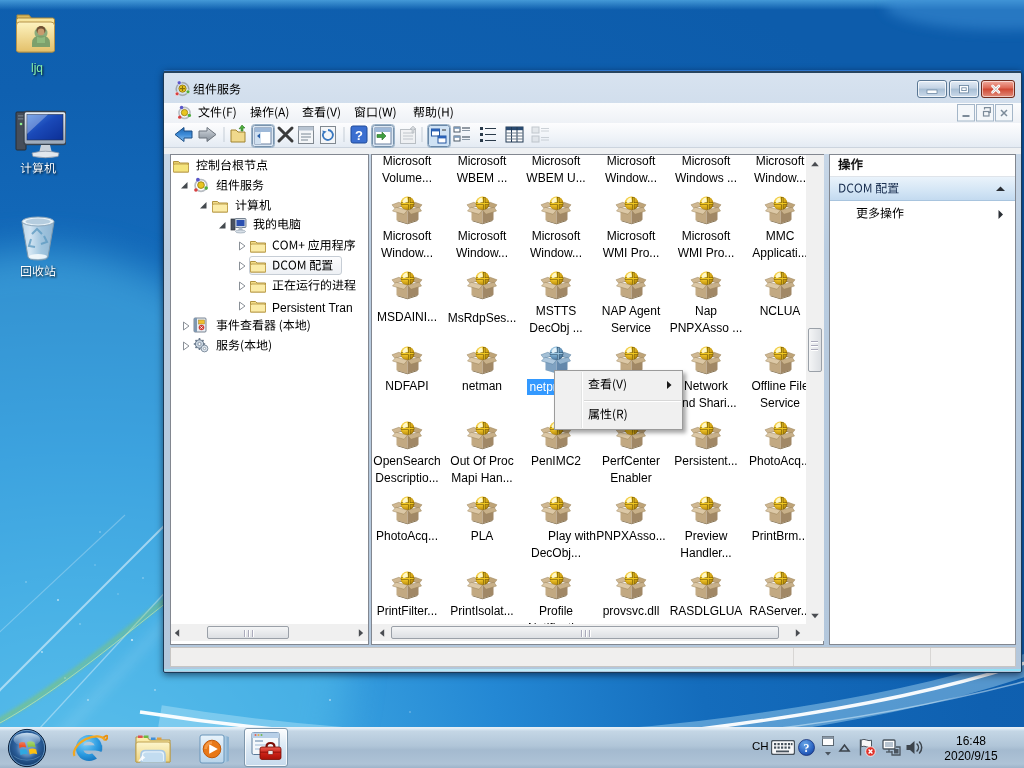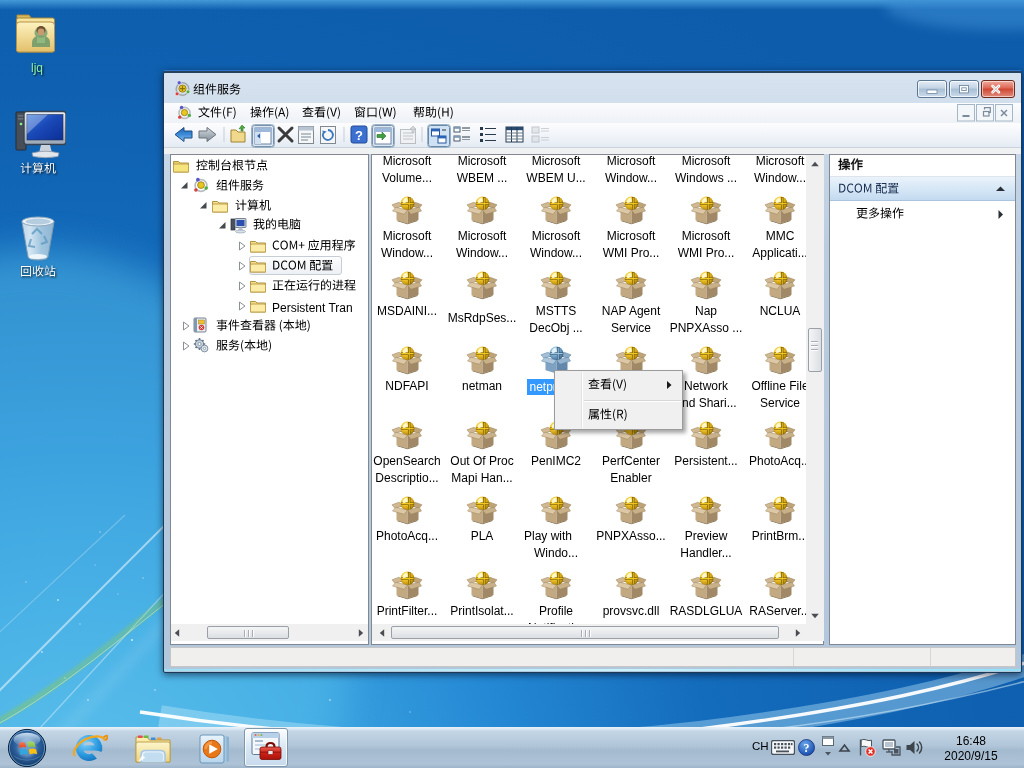--- a/index.html
+++ b/index.html
@@ -528,21 +528,21 @@
     <div class="lab" style="left:297px;top:74px;width:74px">Microsoft</div>
     <div class="lab" style="left:297px;top:91px;width:74px">WMI Pro...</div>
     <svg class="abs" style="left:392px;top:40px" width="32" height="30">
       <use href="#dbox"></use>
     </svg>
     <div class="lab" style="left:371px;top:74px;width:74px">MMC</div>
     <div class="lab" style="left:371px;top:91px;width:74px">Applicati...</div>
     <svg class="abs" style="left:19px;top:115px" width="32" height="30">
       <use href="#dbox"></use>
     </svg>
-    <div class="lab" style="left:-2px;top:149px;width:74px">MSDAINI...</div>
+    <div class="lab" style="left:-2px;top:155px;width:74px">MSDAINI...</div>
     <svg class="abs" style="left:94px;top:115px" width="32" height="30">
       <use href="#dbox"></use>
     </svg>
     <div class="lab" style="left:73px;top:156px;width:74px">MsRdpSes...</div>
     <svg class="abs" style="left:168px;top:115px" width="32" height="30">
       <use href="#dbox"></use>
     </svg>
     <div class="lab" style="left:147px;top:149px;width:74px">MSTTS</div>
     <div class="lab" style="left:147px;top:166px;width:74px">DecObj ...</div>
     <svg class="abs" style="left:243px;top:115px" width="32" height="30">
@@ -618,22 +618,22 @@
       <use href="#dbox"></use>
     </svg>
     <div class="lab" style="left:-2px;top:374px;width:74px">PhotoAcq...</div>
     <svg class="abs" style="left:94px;top:340px" width="32" height="30">
       <use href="#dbox"></use>
     </svg>
     <div class="lab" style="left:73px;top:374px;width:74px">PLA</div>
     <svg class="abs" style="left:168px;top:340px" width="32" height="30">
       <use href="#dbox"></use>
     </svg>
-    <div class="lab" style="left:139px;top:374px;width:74px">Play with</div>
-    <div class="lab" style="left:147px;top:391px;width:74px">Windo...</div>
+    <div class="lab" style="left:163px;top:374px;width:74px">Play with</div>
+    <div class="lab" style="left:147px;top:391px;width:74px">DecObj...</div>
     <svg class="abs" style="left:243px;top:340px" width="32" height="30">
       <use href="#dbox"></use>
     </svg>
     <div class="lab" style="left:222px;top:374px;width:74px">PNPXAsso...</div>
     <svg class="abs" style="left:318px;top:340px" width="32" height="30">
       <use href="#dbox"></use>
     </svg>
     <div class="lab" style="left:297px;top:374px;width:74px">Preview</div>
     <div class="lab" style="left:297px;top:391px;width:74px">Handler...</div>
     <svg class="abs" style="left:392px;top:340px" width="32" height="30">

